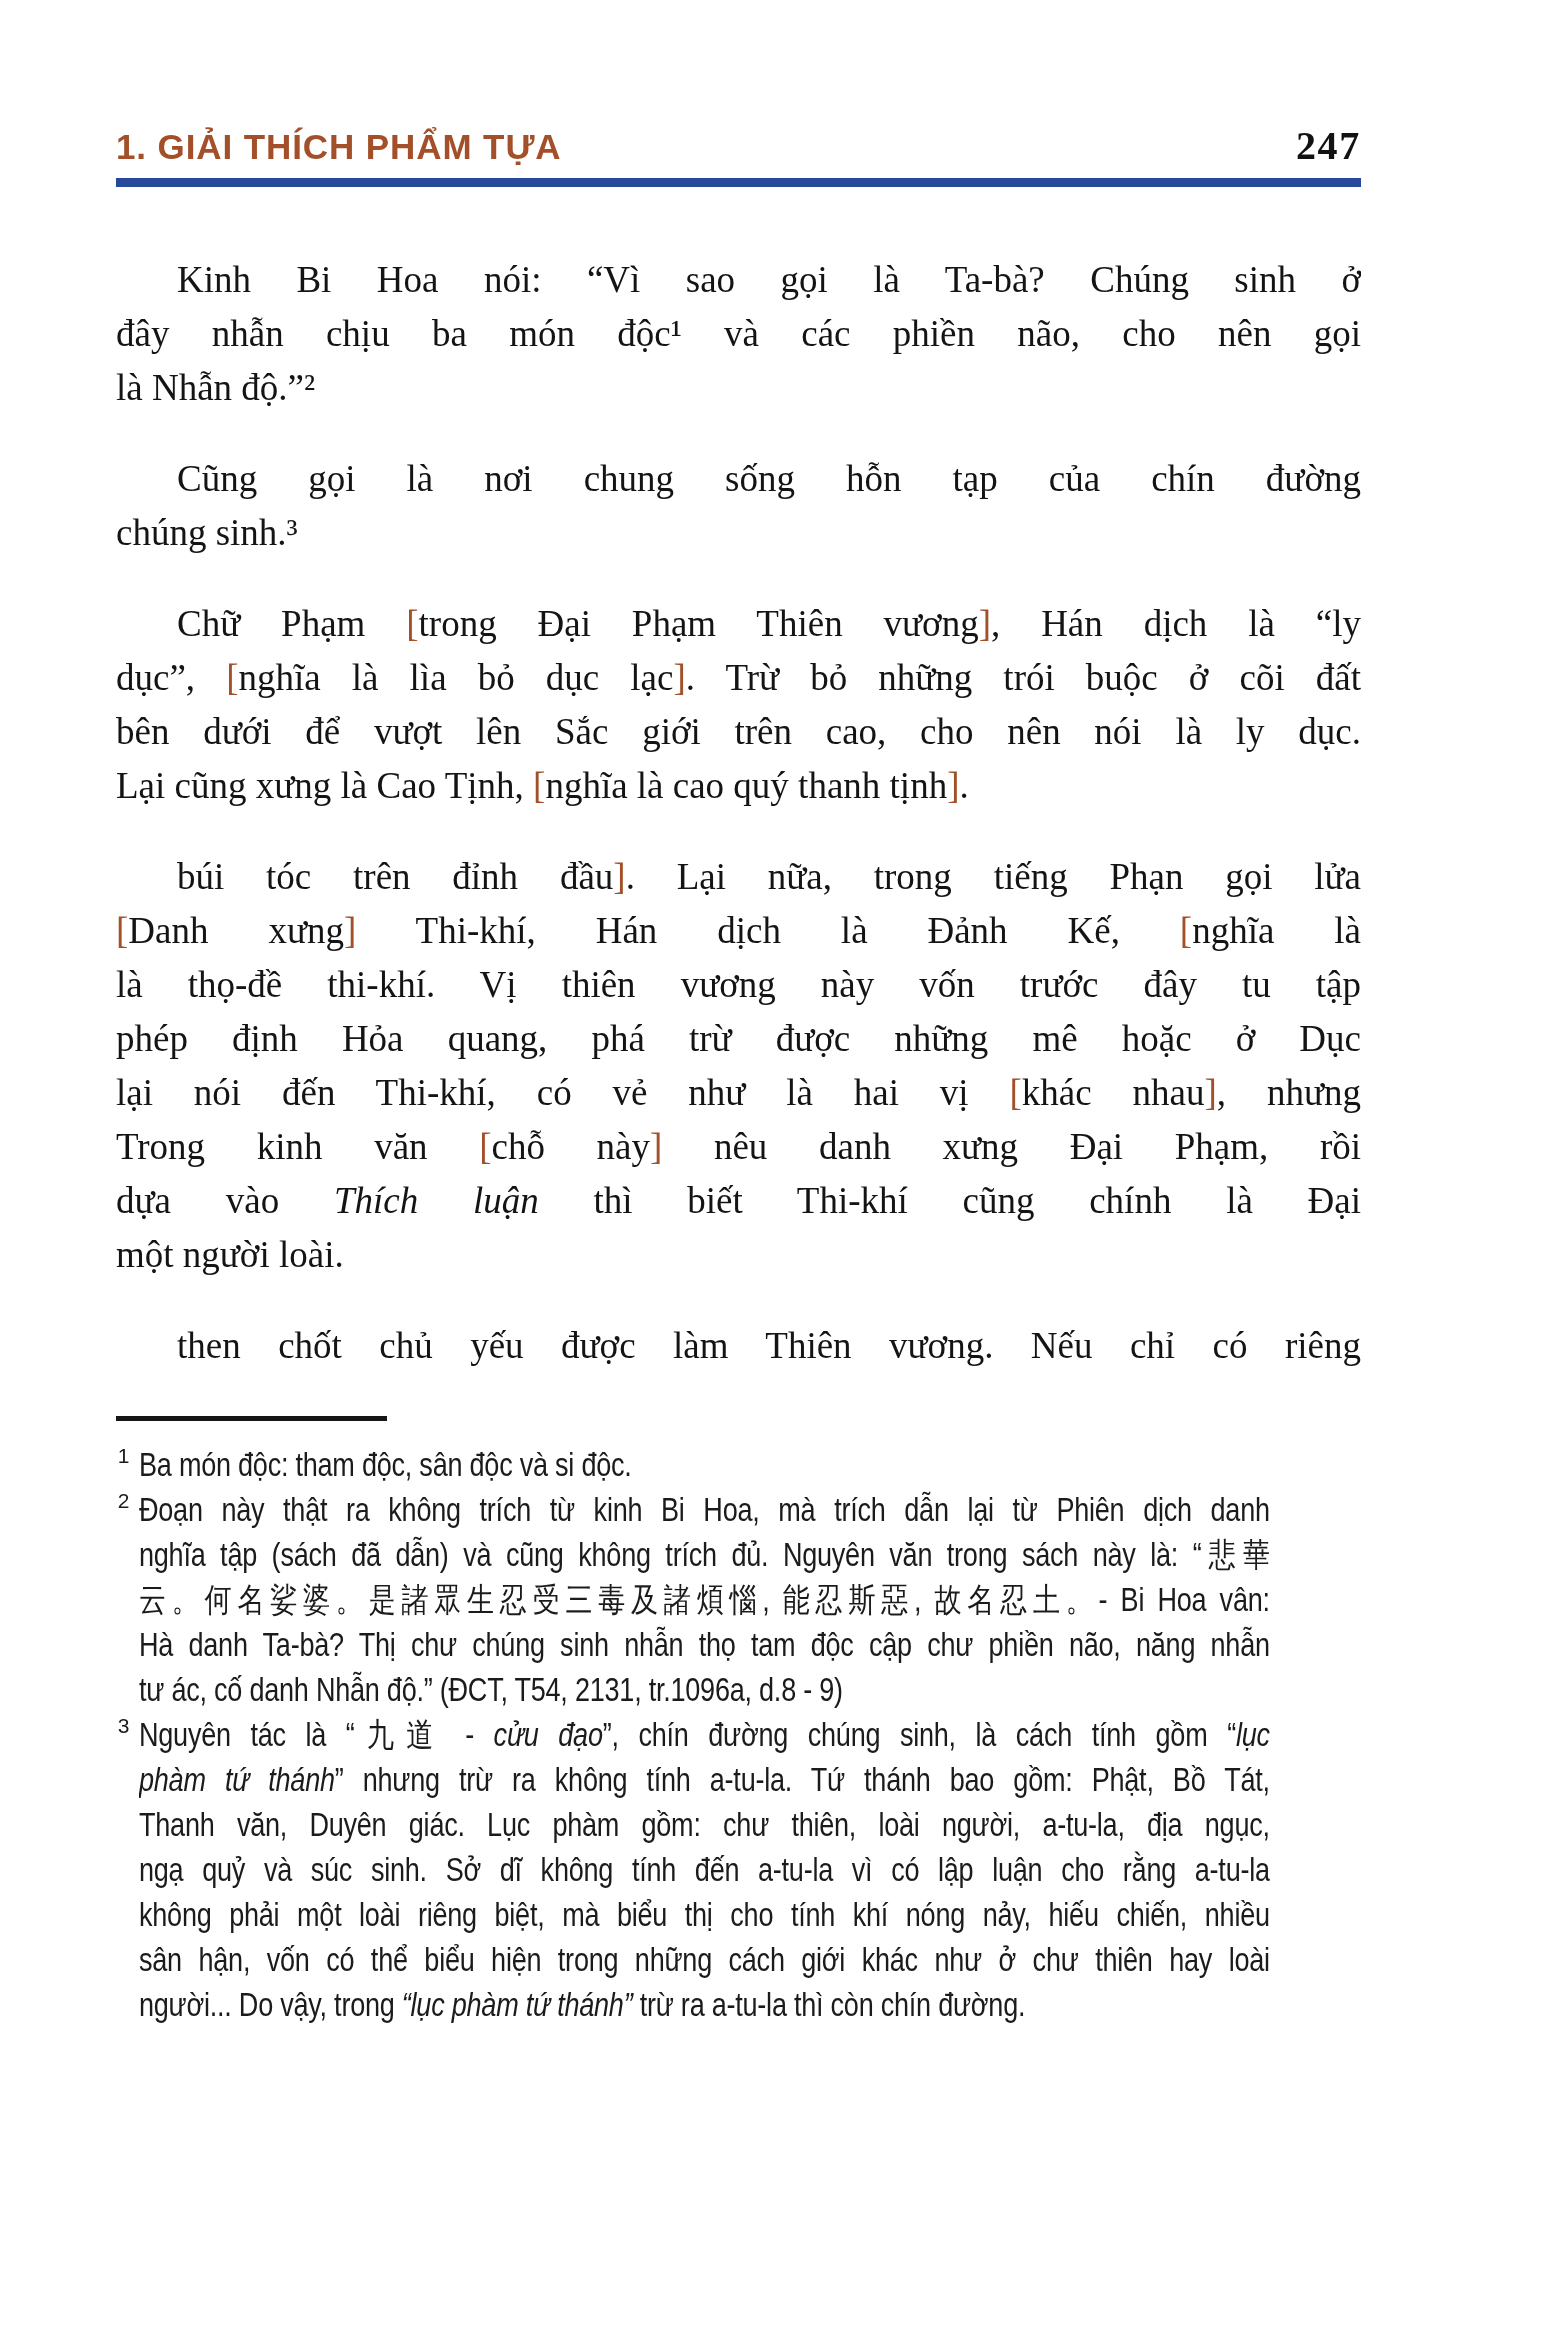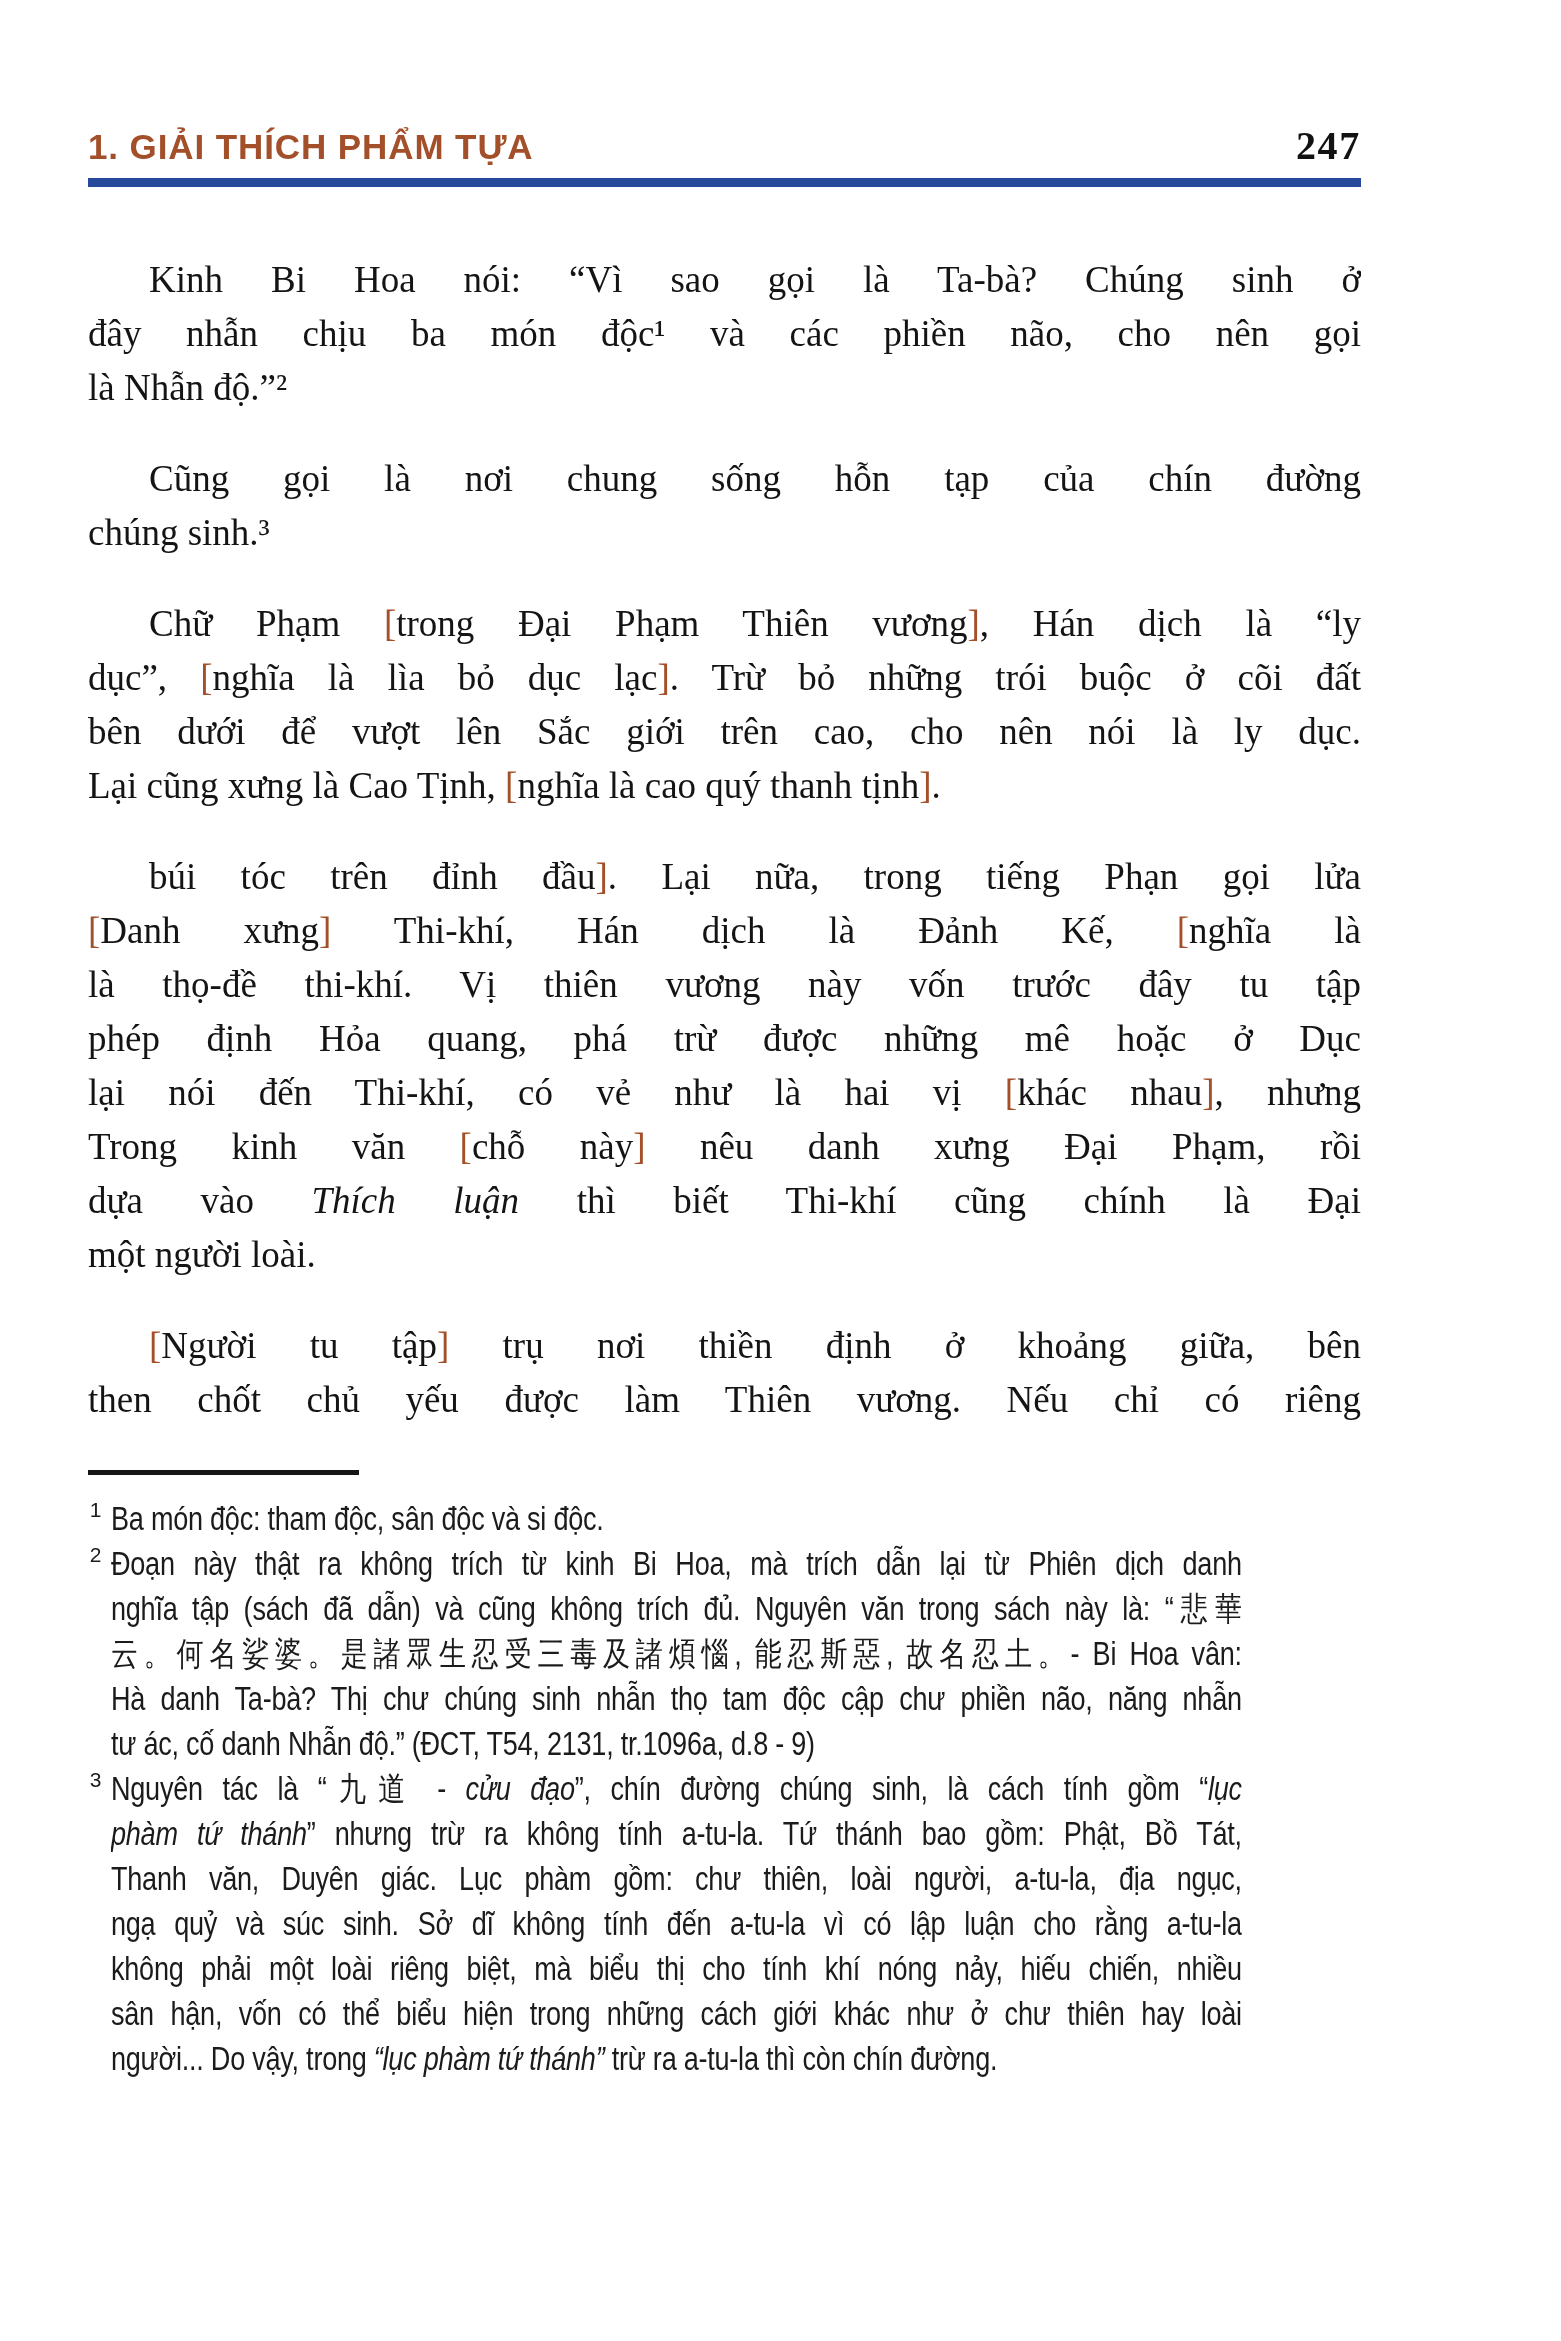--- a/index.html
+++ b/index.html
@@ -6,21 +6,21 @@
     --accent:#A3502A;
     --rule:#27499B;
     --ink:#141414;
   }
   html,body{margin:0;padding:0;background:#e8e8e8;}
   .page{
     position:relative;
     width:1561px;height:2342px;
     background:#ffffff;
     box-sizing:border-box;
-    padding:128px 200px 0 88px;
+    padding:128px 200px 0 116px;
     font-family:"Liberation Serif","DejaVu Serif",serif;
     color:var(--ink);
     margin:0 auto;
   }
   .running{display:flex;justify-content:space-between;align-items:flex-end;}
   .chapter{
     font-family:"Liberation Sans","DejaVu Sans",sans-serif;
     font-weight:bold;font-size:35px;line-height:35px;
     color:var(--accent);letter-spacing:0.9px;
   }
@@ -88,21 +88,20 @@
         <div class="line">búi tóc trên đỉnh đầu<span class="br">]</span>. Lại nữa, trong tiếng Phạn gọi lửa</div>
         <div class="line"><span class="br">[</span>Danh xưng<span class="br">]</span> Thi-khí, Hán dịch là Đảnh Kế, <span class="br">[</span>nghĩa là</div>
         <div class="line">là thọ-đề thi-khí. Vị thiên vương này vốn trước đây tu tập</div>
         <div class="line">phép định Hỏa quang, phá trừ được những mê hoặc ở Dục</div>
         <div class="line">lại nói đến Thi-khí, có vẻ như là hai vị <span class="br">[</span>khác nhau<span class="br">]</span>, nhưng</div>
         <div class="line">Trong kinh văn <span class="br">[</span>chỗ này<span class="br">]</span> nêu danh xưng Đại Phạm, rồi</div>
         <div class="line">dựa vào <i>Thích luận</i> thì biết Thi-khí cũng chính là Đại</div>
         <div class="line last">một người loài.</div>
       </div>
     <div class="para">
-        <div class="line"><span class="br">[</span>Người tu tập<span class="br">]</span> trụ nơi thiền định ở khoảng giữa, bên</div>
         <div class="line">then chốt chủ yếu được làm Thiên vương. Nếu chỉ có riêng</div>
       </div>
   </main>
 
   <div class="fnsep"></div>
 
   <section class="footnotes">
     <div class="fn">
       <span class="fnmark">1</span>
       <div>

